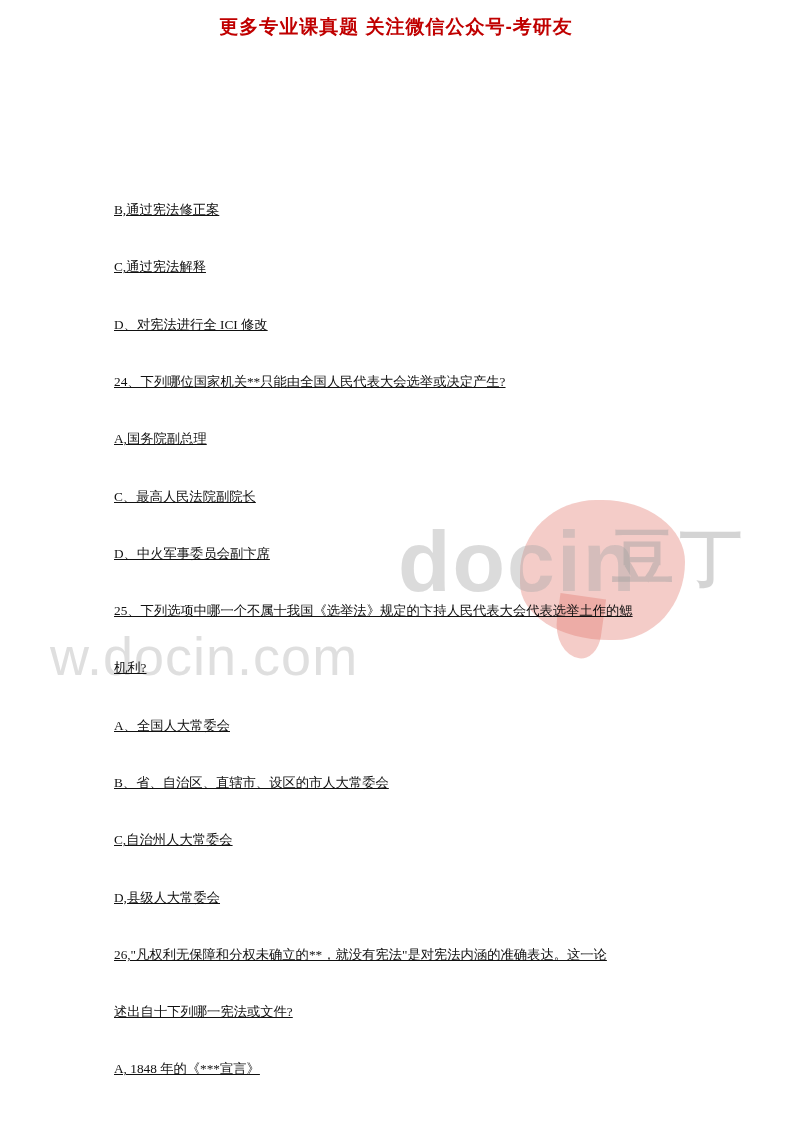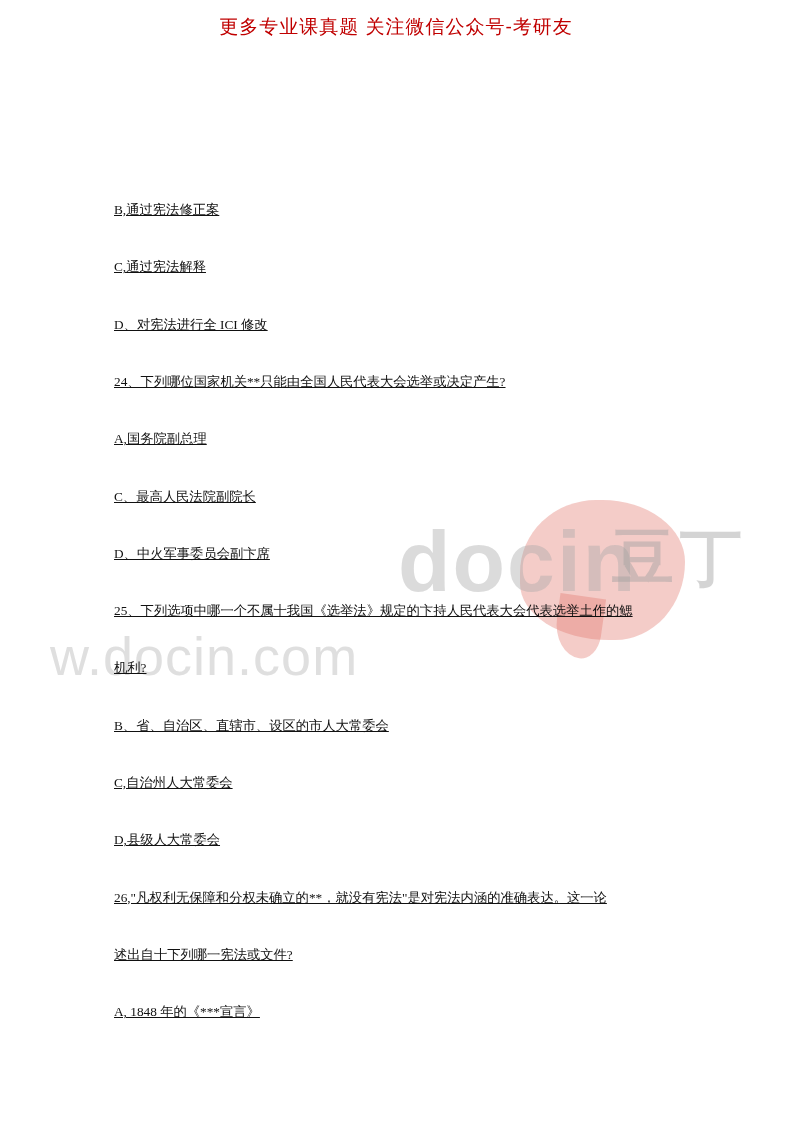--- a/index.html
+++ b/index.html
@@ -15,21 +15,21 @@
     overflow: hidden;
     font-family: "Liberation Serif", serif;
   }
   .header-banner {
     position: absolute;
     top: 14px;
     left: 0;
     width: 792px;
     text-align: center;
     font-family: "Liberation Sans", sans-serif;
-    font-weight: normal;
+    font-weight: bold;
     font-size: 19px;
     color: #c00000;
     letter-spacing: 1px;
   }
   
   .watermark {
     position: absolute;
     left: 0;
     top: 0;
     width: 792px;
@@ -120,20 +120,21 @@
   <div class="content">
     <p>B,通过宪法修正案</p>
     <p>C,通过宪法解释</p>
     <p>D、对宪法进行全 ICI 修改</p>
     <p>24、下列哪位国家机关**只能由全国人民代表大会选举或决定产生?</p>
     <p>A,国务院副总理</p>
     <p>C、最高人民法院副院长</p>
     <p>D、中火军事委员会副卞席</p>
     <p>25、下列选项中哪一个不属十我国《选举法》规定的卞持人民代表大会代表选举土作的鳃</p>
     <p>机利?</p>
+    <p>A、全国人大常委会</p>
     <p>B、省、自治区、直辖市、设区的市人大常委会</p>
     <p>C,自治州人大常委会</p>
     <p>D,县级人大常委会</p>
     <p>26,"凡权利无保障和分权未确立的**，就没有宪法"是对宪法内涵的准确表达。这一论</p>
     <p>述出自十下列哪一宪法或文件?</p>
     <p>A, 1848 年的《***宣言》</p>
     
     
     
     

